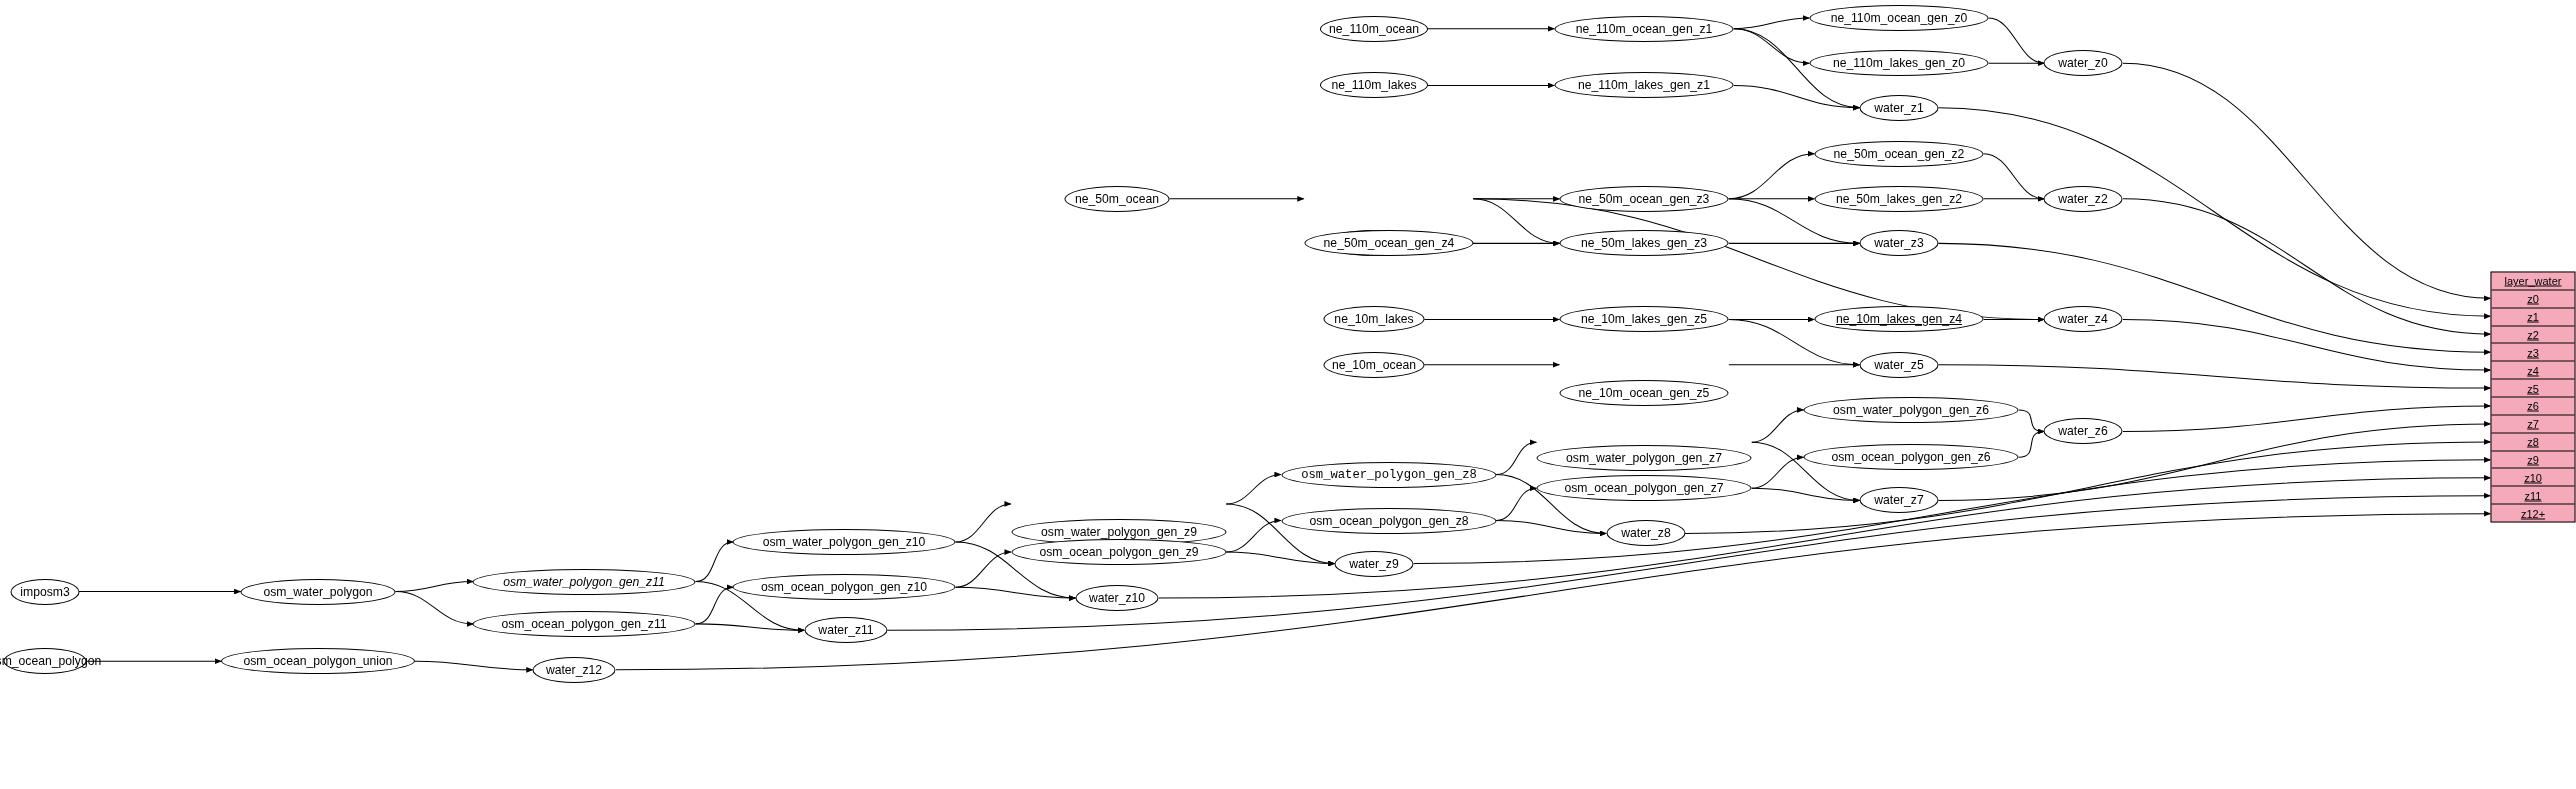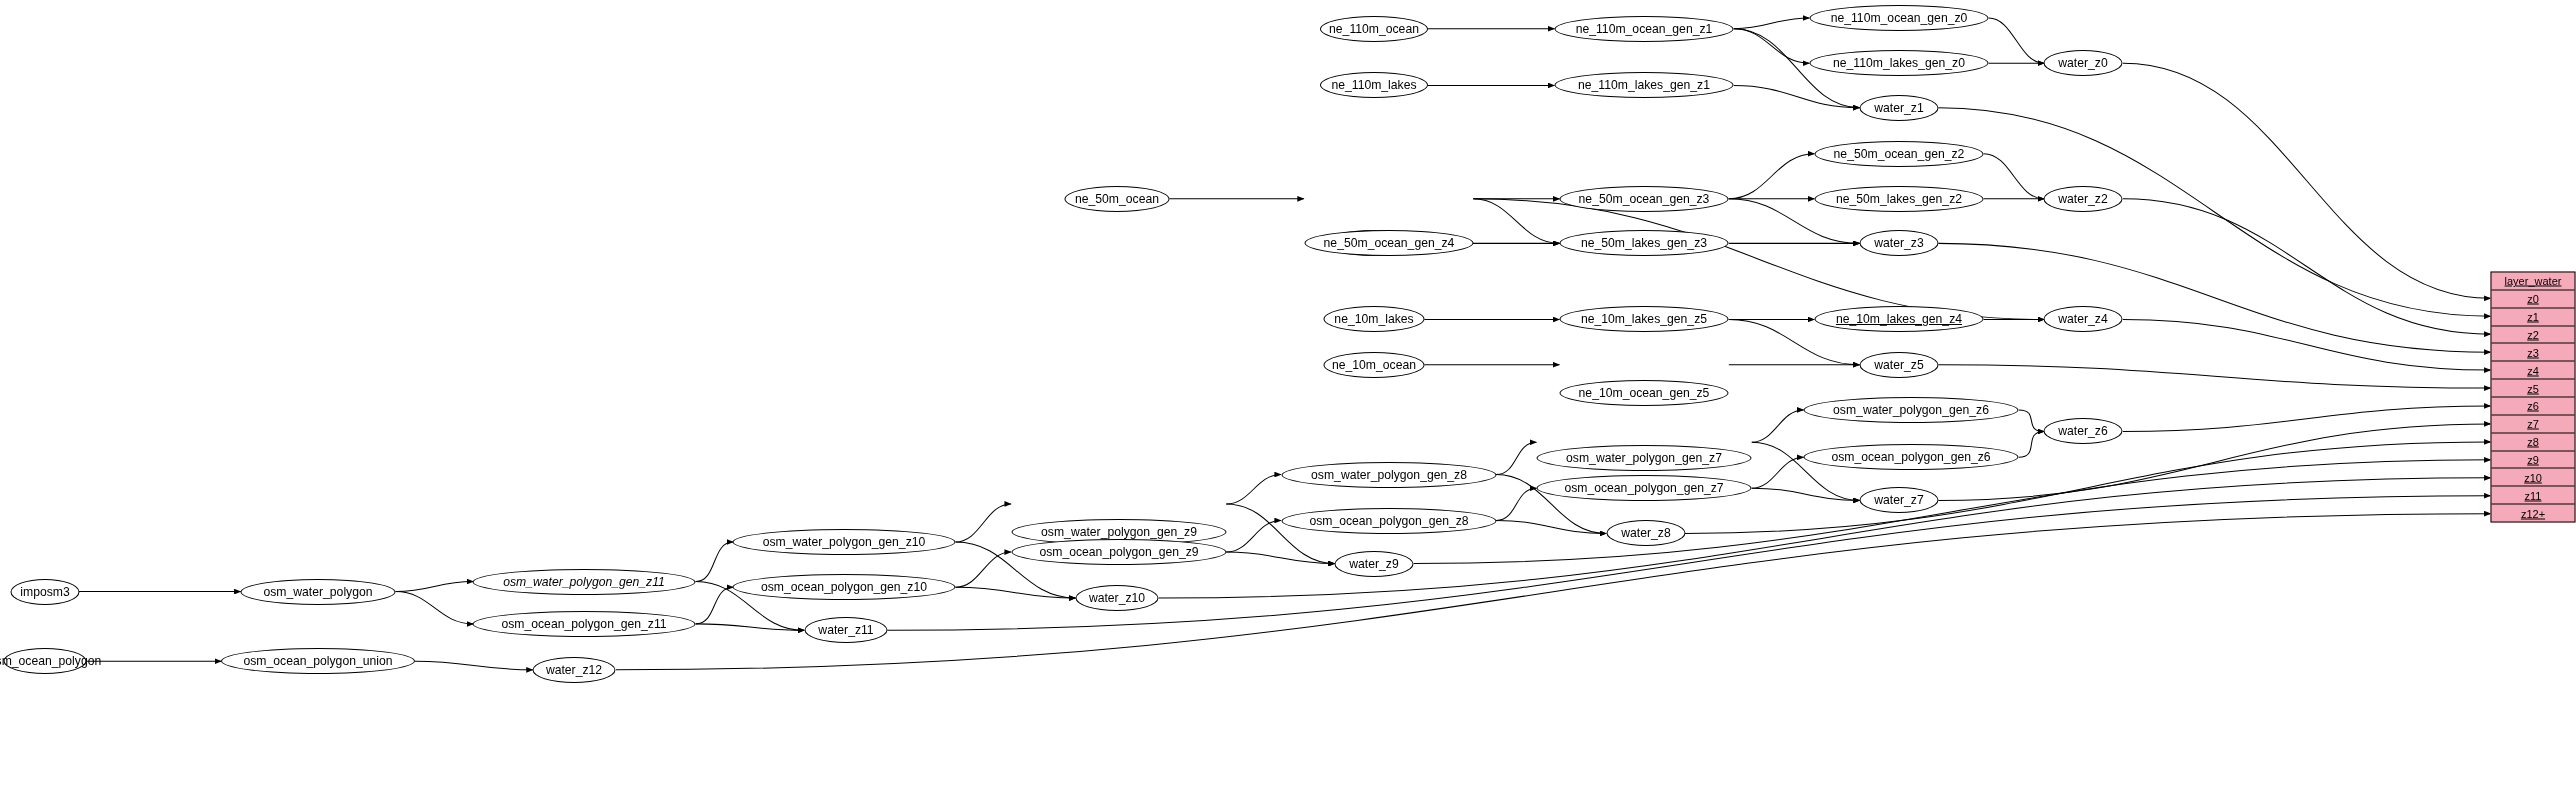--- a/index.html
+++ b/index.html
@@ -146,21 +146,21 @@
       <div class="node" style="left: 318px; top: 661px; width: 194px; height: 26px;">osm_ocean_polygon_union</div>
       <div class="node" style="left: 584px; top: 582px; width: 223px; height: 26px; font-style: italic;">osm_water_polygon_gen_z11</div>
       <div class="node" style="left: 584px; top: 624px; width: 223px; height: 26px;">osm_ocean_polygon_gen_z11</div>
       <div class="node" style="left: 574px; top: 670px; width: 83px; height: 26px;">water_z12</div>
       <div class="node" style="left: 844px; top: 542px; width: 223px; height: 26px;">osm_water_polygon_gen_z10</div>
       <div class="node" style="left: 844px; top: 587px; width: 223px; height: 26px;">osm_ocean_polygon_gen_z10</div>
       <div class="node" style="left: 846px; top: 630px; width: 83px; height: 26px;">water_z11</div>
       <div class="node" style="left: 1119px; top: 504px; width: 215px; height: 26px; margin-top: 28px;">osm_water_polygon_gen_z9</div>
       <div class="node" style="left: 1119px; top: 552px; width: 215px; height: 26px;">osm_ocean_polygon_gen_z9</div>
       <div class="node" style="left: 1117px; top: 598px; width: 83px; height: 26px;">water_z10</div>
-      <div class="node" style="left: 1389px; top: 475px; width: 215px; height: 26px;">osm_water_polygon_gen_z8</div>
+      <div class="node" style="left: 1389px; top: 475px; width: 215px; height: 26px; font-family: Liberation Mono, monospace;">osm_water_polygon_gen_z8</div>
       <div class="node" style="left: 1389px; top: 521px; width: 215px; height: 26px;">osm_ocean_polygon_gen_z8</div>
       <div class="node" style="left: 1374px; top: 564px; width: 79px; height: 26px;">water_z9</div>
       <div class="node" style="left: 1644px; top: 442px; width: 215px; height: 26px; margin-top: 16px;">osm_water_polygon_gen_z7</div>
       <div class="node" style="left: 1644px; top: 488px; width: 215px; height: 26px;">osm_ocean_polygon_gen_z7</div>
       <div class="node" style="left: 1646px; top: 533px; width: 79px; height: 26px;">water_z8</div>
       <div class="node" style="left: 1911px; top: 410px; width: 215px; height: 26px;">osm_water_polygon_gen_z6</div>
       <div class="node" style="left: 1911px; top: 457px; width: 215px; height: 26px;">osm_ocean_polygon_gen_z6</div>
       <div class="node" style="left: 1899px; top: 500px; width: 79px; height: 26px;">water_z7</div>
       <div class="node" style="left: 2083px; top: 431px; width: 79px; height: 26px;">water_z6</div>
       <div class="node" style="left: 1374px; top: 319px; width: 101px; height: 26px;">ne_10m_lakes</div>

